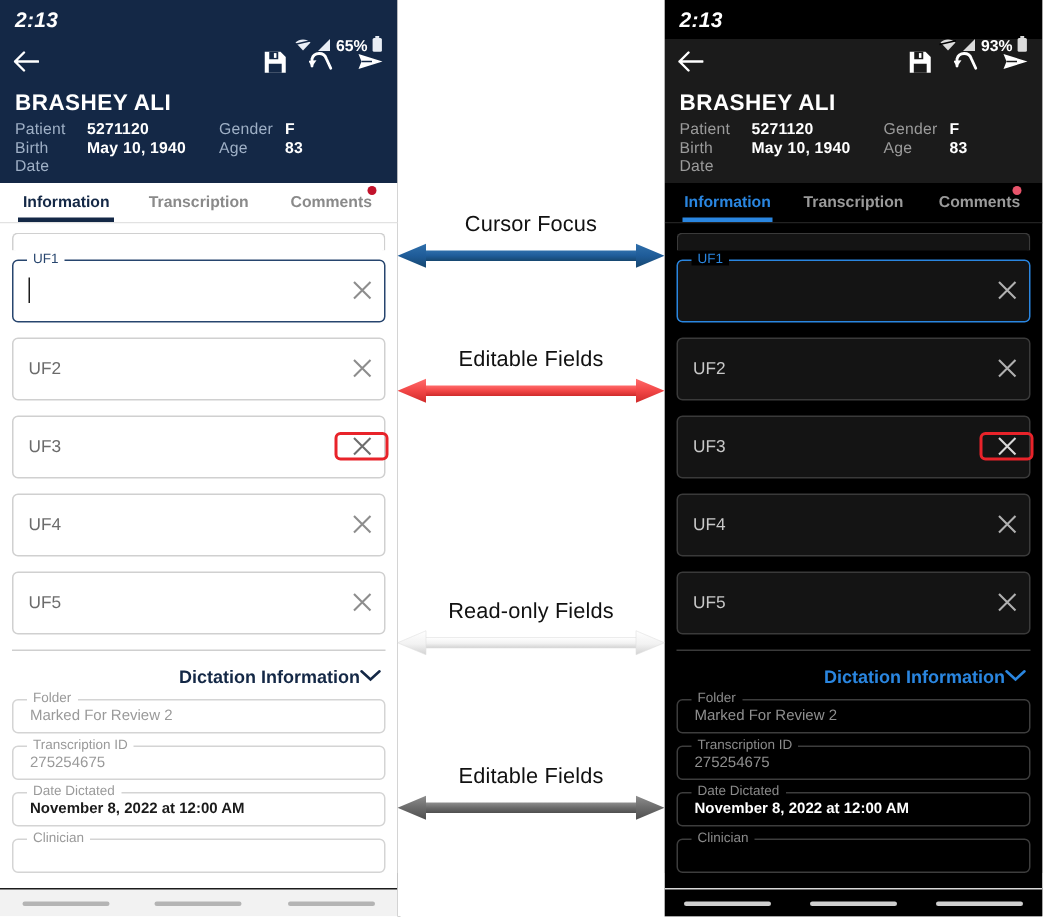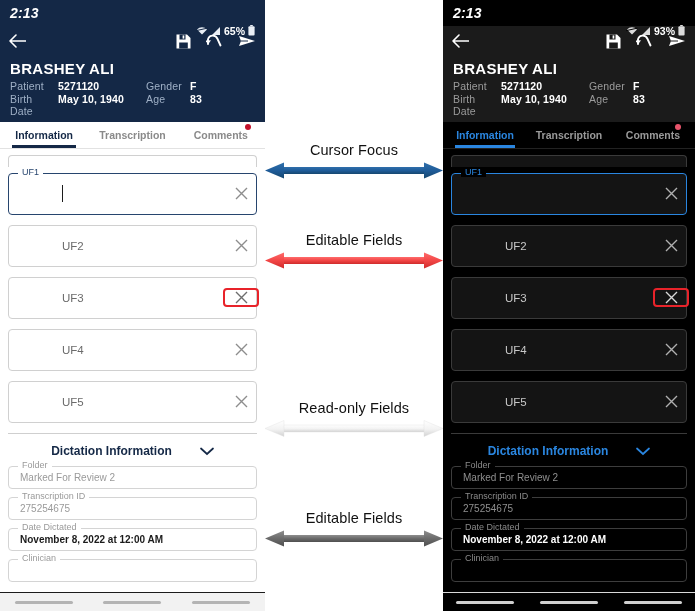--- a/index.html
+++ b/index.html
@@ -62,21 +62,21 @@
   .dark .tab.active::after{background:#2a86e0;}
   .dot{position:absolute;width:6px;height:6px;border-radius:50%;top:2px;right:14px;}
   .light .dot{background:#c2122b;}
   .dark .dot{background:#e8546b;}
 
   
   .form{position:relative;box-sizing:border-box;padding:0 8px;}
   .light .form{background:#ffffff;}
   .dark .form{background:#000000;}
 
-  .fld{position:relative;border-radius:4px;box-sizing:border-box;margin-bottom:10px;display:flex;align-items:center;padding-left:43px;}
+  .fld{position:relative;border-radius:4px;box-sizing:border-box;margin-bottom:10px;display:flex;align-items:center;}
   .light .fld{border:1px solid #d0d0d0;background:#ffffff;}
   .dark .fld{border:1px solid #3a3a3a;background:#141414;}
   .fld.tall{height:42px;}
   .fld.cut{height:12px;margin-bottom:6px;border-bottom:none;border-radius:4px 4px 0 0;}
   .fld .txt{font-size:11.5px;padding-left:10px;flex:1;}
   .light .fld .txt{color:#6b6b6b;}
   .dark .fld .txt{color:#c8c8c8;}
   .fld .clr{width:30px;display:flex;align-items:center;justify-content:center;cursor:pointer;}
 
   
@@ -86,21 +86,21 @@
   .legend{position:absolute;top:-6px;left:9px;padding:0 4px;font-size:9px;line-height:1;}
   .light .legend{background:#ffffff;color:#27456e;}
   .dark .legend{background:#000000;color:#2a86e0;}
   .caret{width:1.4px;height:17px;margin-left:10px;background:#1c1c1c;}
   .dark .caret{background:transparent;}
 
   
   .hi{outline:2.5px solid #e8232a;outline-offset:1px;border-radius:1px;}
 
   
-  .sect{display:flex;align-items:center;justify-content:center;padding:8px 3px 6px 3px;margin-top:2px;gap:28px;}
+  .sect{display:flex;align-items:center;justify-content:flex-end;padding:8px 3px 6px 3px;margin-top:2px;}
   .light .sect{border-top:1px solid #cfcfcf;}
   .dark .sect{border-top:1px solid #3a3a3a;}
   .sect .t{font-size:12px;font-weight:700;}
   .light .sect .t{color:#142846;}
   .dark .sect .t{color:#2a86e0;}
 
   
   .ofield{position:relative;border-radius:4px;box-sizing:border-box;height:23px;margin-bottom:8px;display:flex;align-items:center;}
   .light .ofield{border:1px solid #d4d4d4;}
   .dark .ofield{border:1px solid #3d3d3d;}

